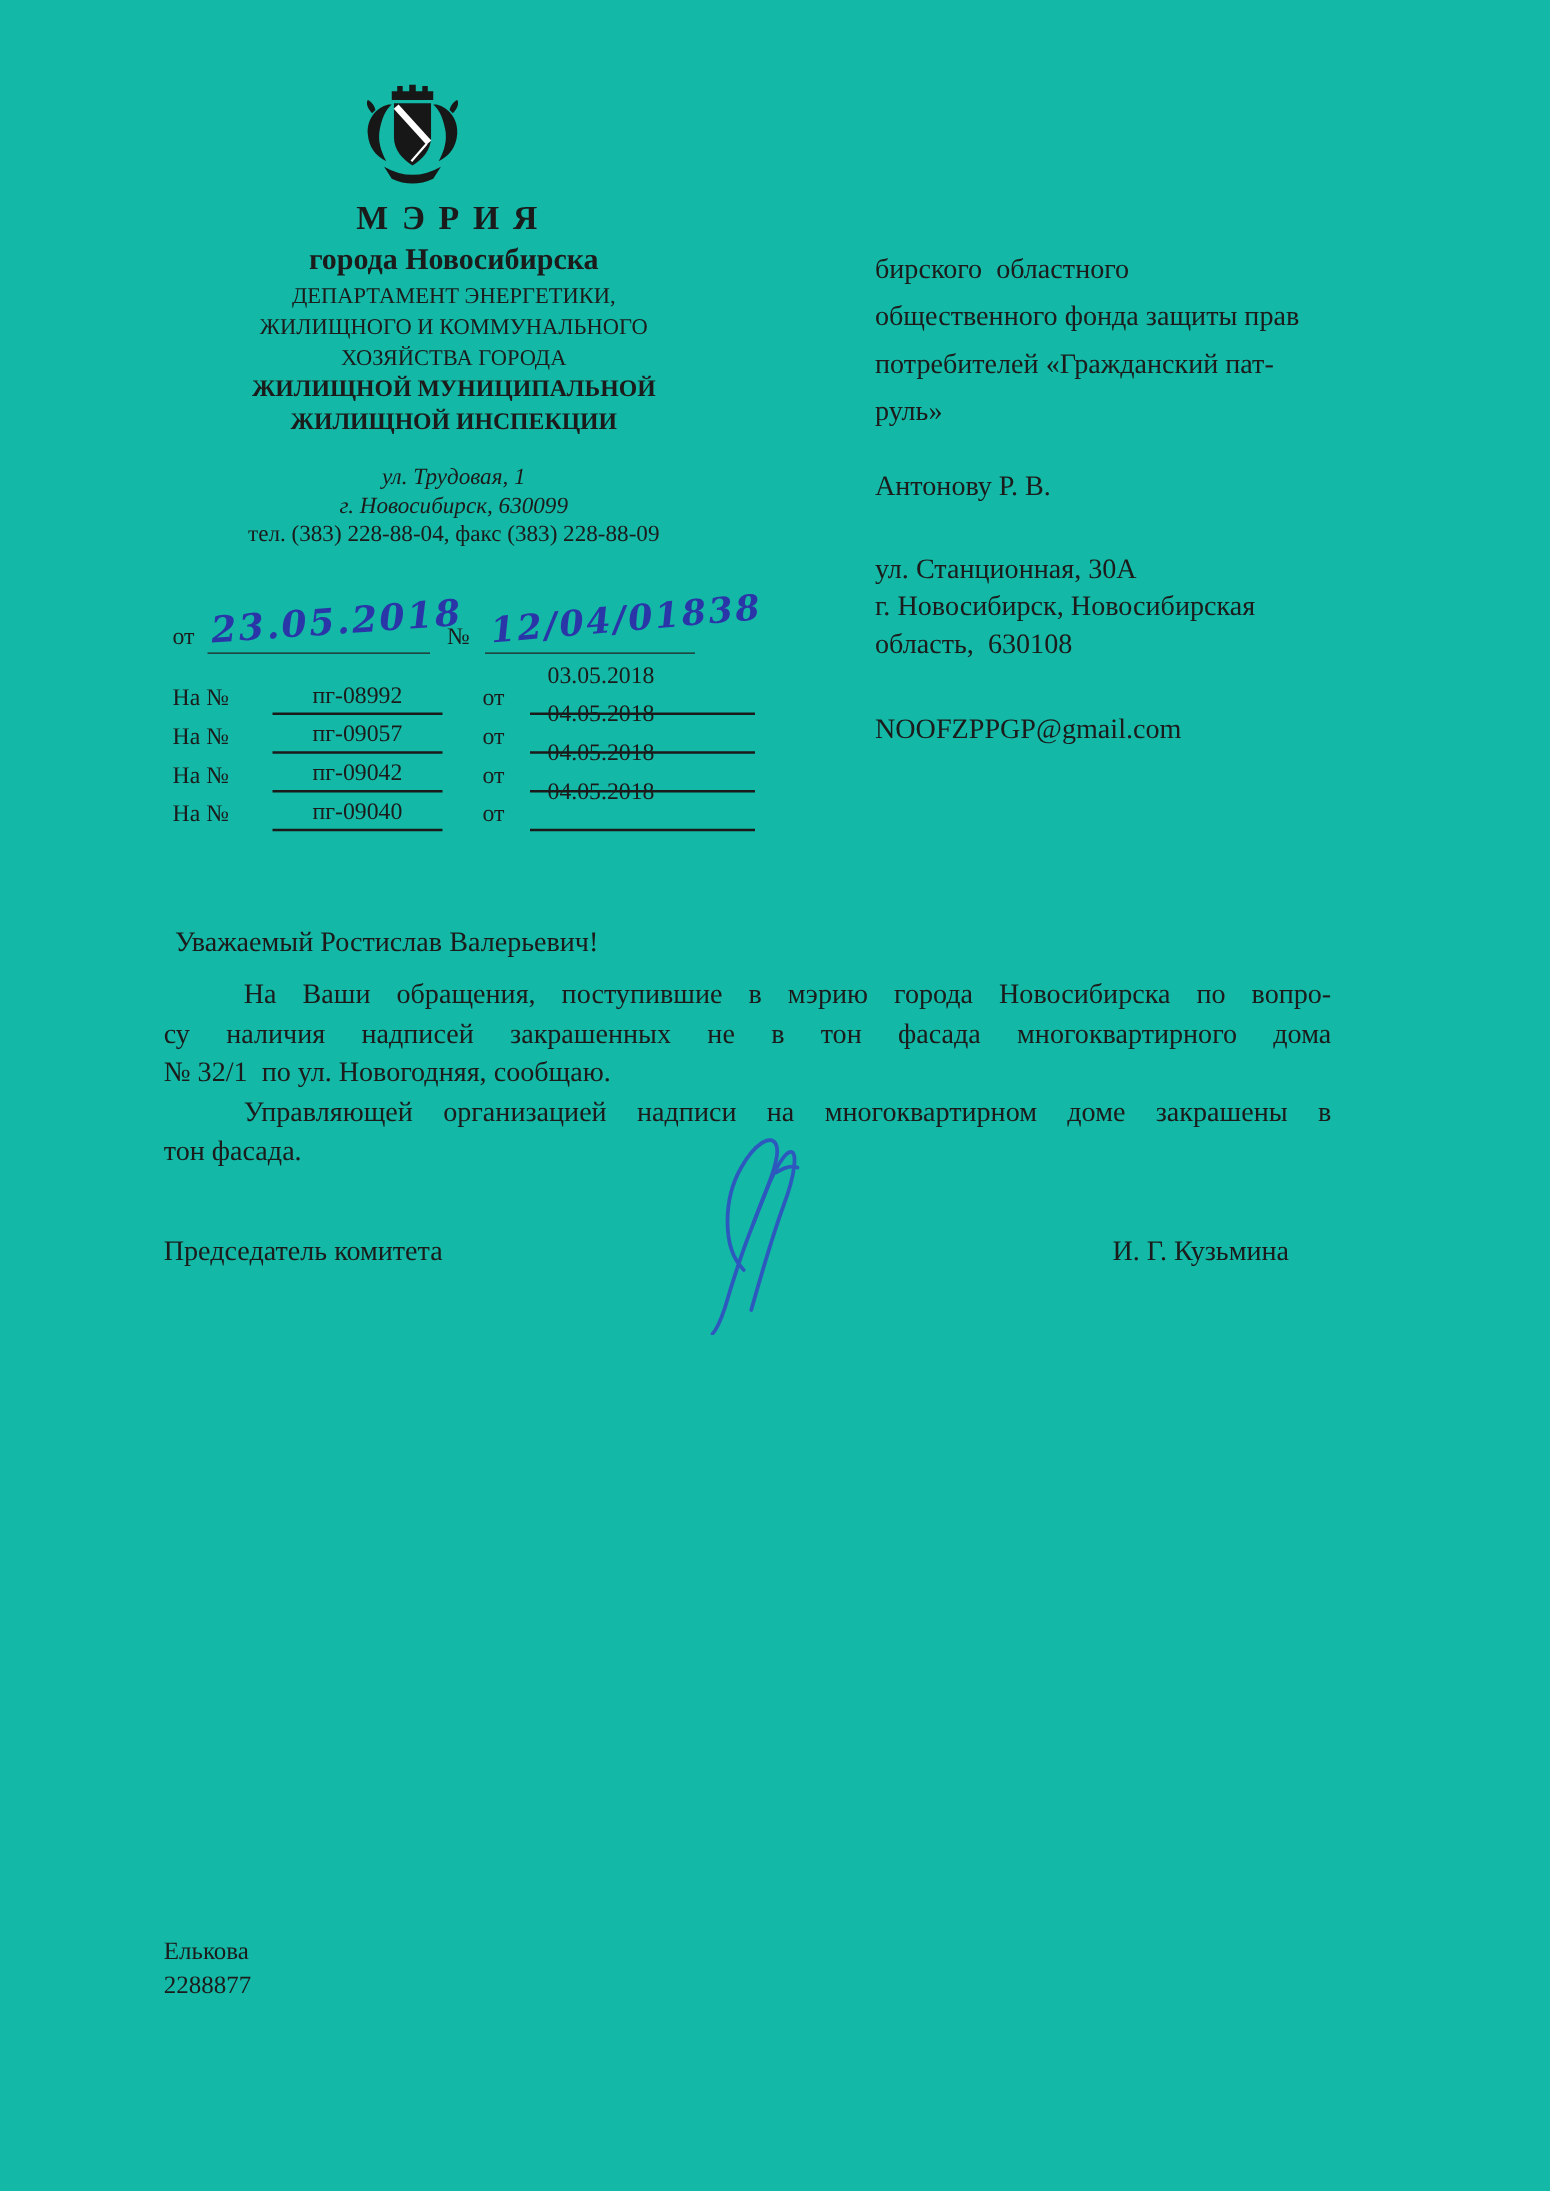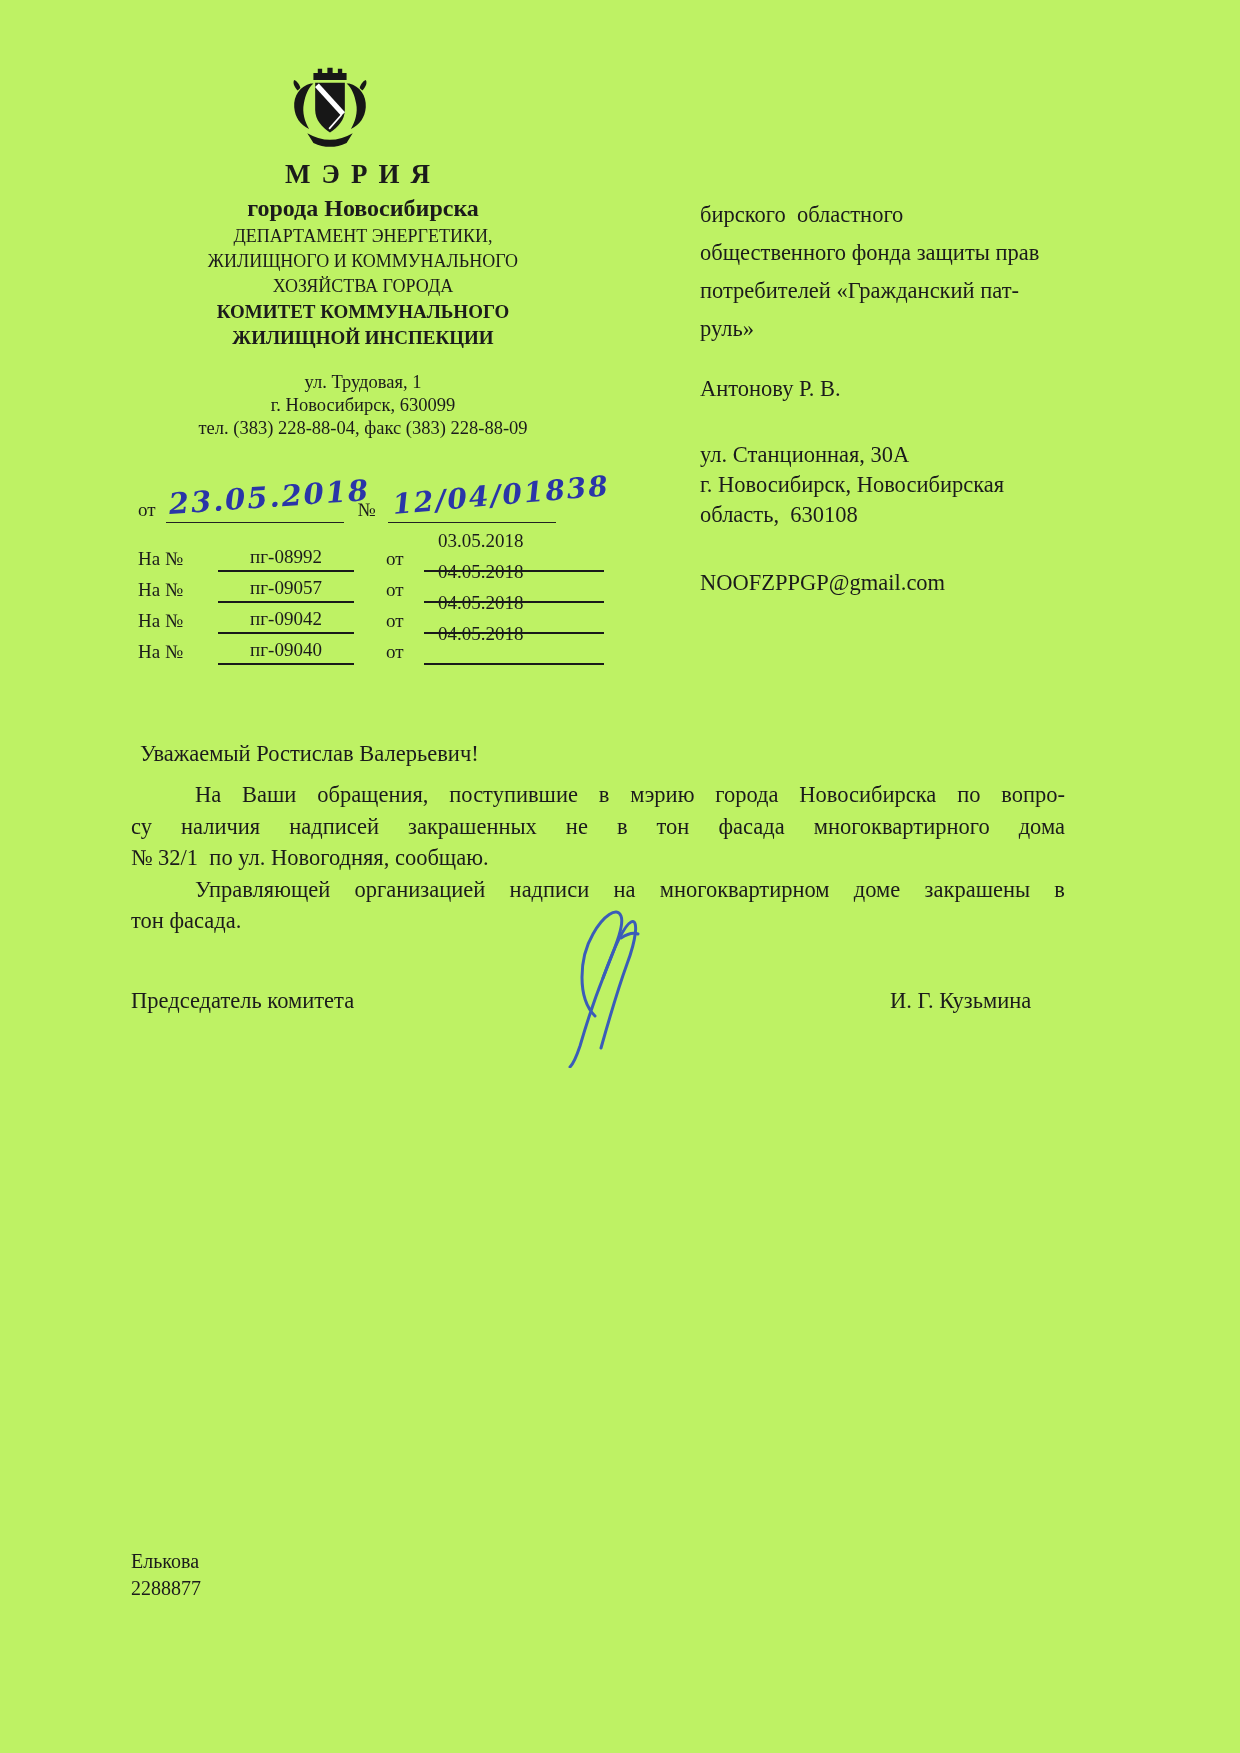--- a/index.html
+++ b/index.html
@@ -1,20 +1,20 @@
 <!DOCTYPE html>
 <html><head>
 <meta charset="utf-8">
 <style>
   html, body { margin: 0; padding: 0; background: #ffffff; }
   .page {
     position: relative;
     width: 1240px;
     height: 1753px;
-    background: #bef264;
+    background: #14b8a6;
     font-family: "Liberation Serif", "DejaVu Serif", serif;
     color: #1b1b1b;
     overflow: hidden;
   }
   .t { white-space: pre-wrap; }
 
   
   .coat {
     position: absolute;
     left: 282px; top: 60px;
@@ -33,21 +33,21 @@
     line-height: 32px;
   }
   .org2 {
     font-weight: bold;
     font-size: 24px;
     line-height: 30px;
     margin-top: 3px;
   }
   .dept { font-size: 18px; line-height: 23px; margin-top: 2px; }
   .committee { font-weight: bold; font-size: 19px; line-height: 24px; margin-top: 2px; }
-  .lh-addr { font-size: 18.5px; line-height: 23px; margin-top: 21px; }
+  .lh-addr { font-size: 18.5px; line-height: 23px; margin-top: 21px; font-style: italic; }
   .lh-phone { font-size: 18.5px; line-height: 23px; }
 
   
   .fromline {
     position: absolute;
     left: 138px; top: 494px;
     width: 470px;
     font-size: 19px;
     display: flex;
     align-items: flex-end;
@@ -175,21 +175,21 @@
       <path d="M54 74 L68 58" stroke="#ffffff" stroke-width="2" fill="none"></path>
     </svg>
   </div>
 
   <div class="left-col">
     <div class="org1 t">МЭРИЯ</div>
     <div class="org2 t">города Новосибирска</div>
     <div class="dept t">ДЕПАРТАМЕНТ ЭНЕРГЕТИКИ,</div>
     <div class="dept t">ЖИЛИЩНОГО И КОММУНАЛЬНОГО</div>
     <div class="dept t">ХОЗЯЙСТВА ГОРОДА</div>
-    <div class="committee t">КОМИТЕТ КОММУНАЛЬНОГО</div>
+    <div class="committee t">ЖИЛИЩНОЙ МУНИЦИПАЛЬНОЙ</div>
     <div class="committee t">ЖИЛИЩНОЙ ИНСПЕКЦИИ</div>
     <div class="lh-addr t">ул. Трудовая, 1</div>
     <div class="lh-addr t" style="margin-top:0;">г. Новосибирск, 630099</div>
     <div class="lh-phone t">тел. (383) 228-88-04, факс (383) 228-88-09</div>
   </div>
 
   <div class="fromline">
     <span class="lbl t">от</span>
     <span class="uline u-date">
       <span class="hand hand-date t">23.05.2018</span>

